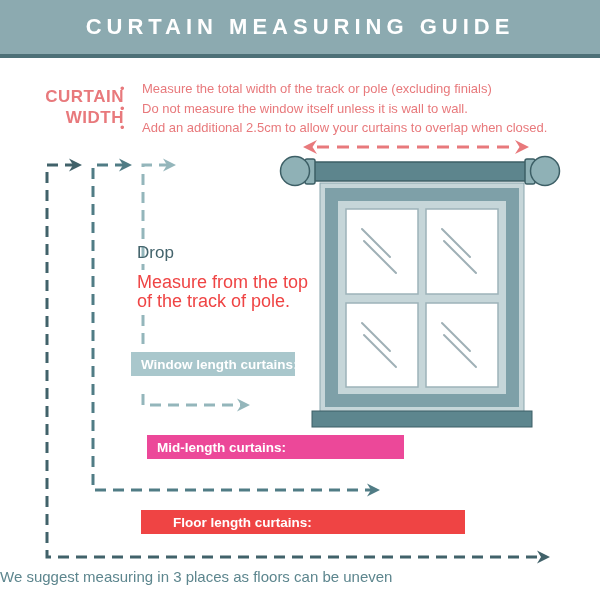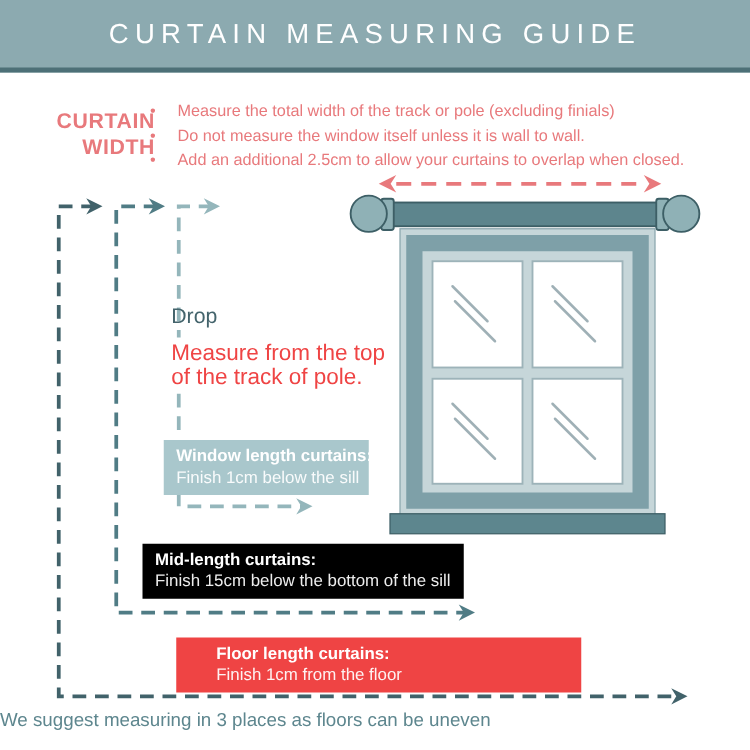--- a/index.html
+++ b/index.html
@@ -7,43 +7,43 @@
     position:relative;width:600px;height:600px;background:#ffffff;
     font-family:"Liberation Sans", sans-serif;overflow:hidden;
   }
   
   .header{
     position:absolute;left:0;top:0;width:600px;height:54px;
     background:#8caab0;border-bottom:4px solid #4d7077;
     display:flex;align-items:center;justify-content:center;
   }
   .header h1{
-    margin:12px;color:#ffffff;font-size:22px;font-weight:normal;
+    margin:12px;color:#ffffff;font-size:22px;font-weight:bold;
     letter-spacing:5px;white-space:nowrap;
   }
   
   .cw-label{
     position:absolute;left:24px;top:86px;width:100px;text-align:right;
     color:#e8797c;font-size:17px;font-weight:bold;line-height:21px;letter-spacing:.5px;
   }
   .bullets{position:absolute;left:120px;top:79px;width:470px;}
   .bullet-row{display:flex;color:#e8797c;font-size:13px;line-height:19.5px;}
   .bullet-dot{width:22px;flex:0 0 22px;text-align:left;font-size:13px;}
   
   .diagram{position:absolute;left:0;top:0;}
   
   .drop-block{position:absolute;left:137px;top:243px;width:175px;}
   .drop-title{color:#44646c;font-size:17px;font-weight:normal;margin-bottom:10px;}
   .drop-desc{color:#ef4444;font-size:18px;line-height:19px;}
   
-  .len-box{position:absolute;height:44px;box-sizing:border-box;padding:4px 0 0 10px;}
+  .len-box{position:absolute;height:24px;box-sizing:border-box;padding:4px 0 0 10px;}
   .len-box .box-title{color:#ffffff;font-weight:bold;font-size:13.5px;line-height:17px;white-space:nowrap;}
   .len-box .box-detail{color:rgba(255,255,255,.93);font-size:13.5px;line-height:17px;white-space:nowrap;}
   .box-window{left:131px;top:352px;width:164px;background:#a9c7cc;}
-  .box-mid{left:114px;top:435px;width:257px;background:#000000;}
+  .box-mid{left:147px;top:435px;width:257px;background:#ec4899;}
   .box-floor{left:141px;top:510px;width:324px;background:#ef4444;padding-left:32px;}
   
   .footer-note{
     position:absolute;left:0;top:568px;width:600px;text-align:left;
     color:#5d868e;font-size:15px;
   }
 </style>
 </head>
 <body>
 

